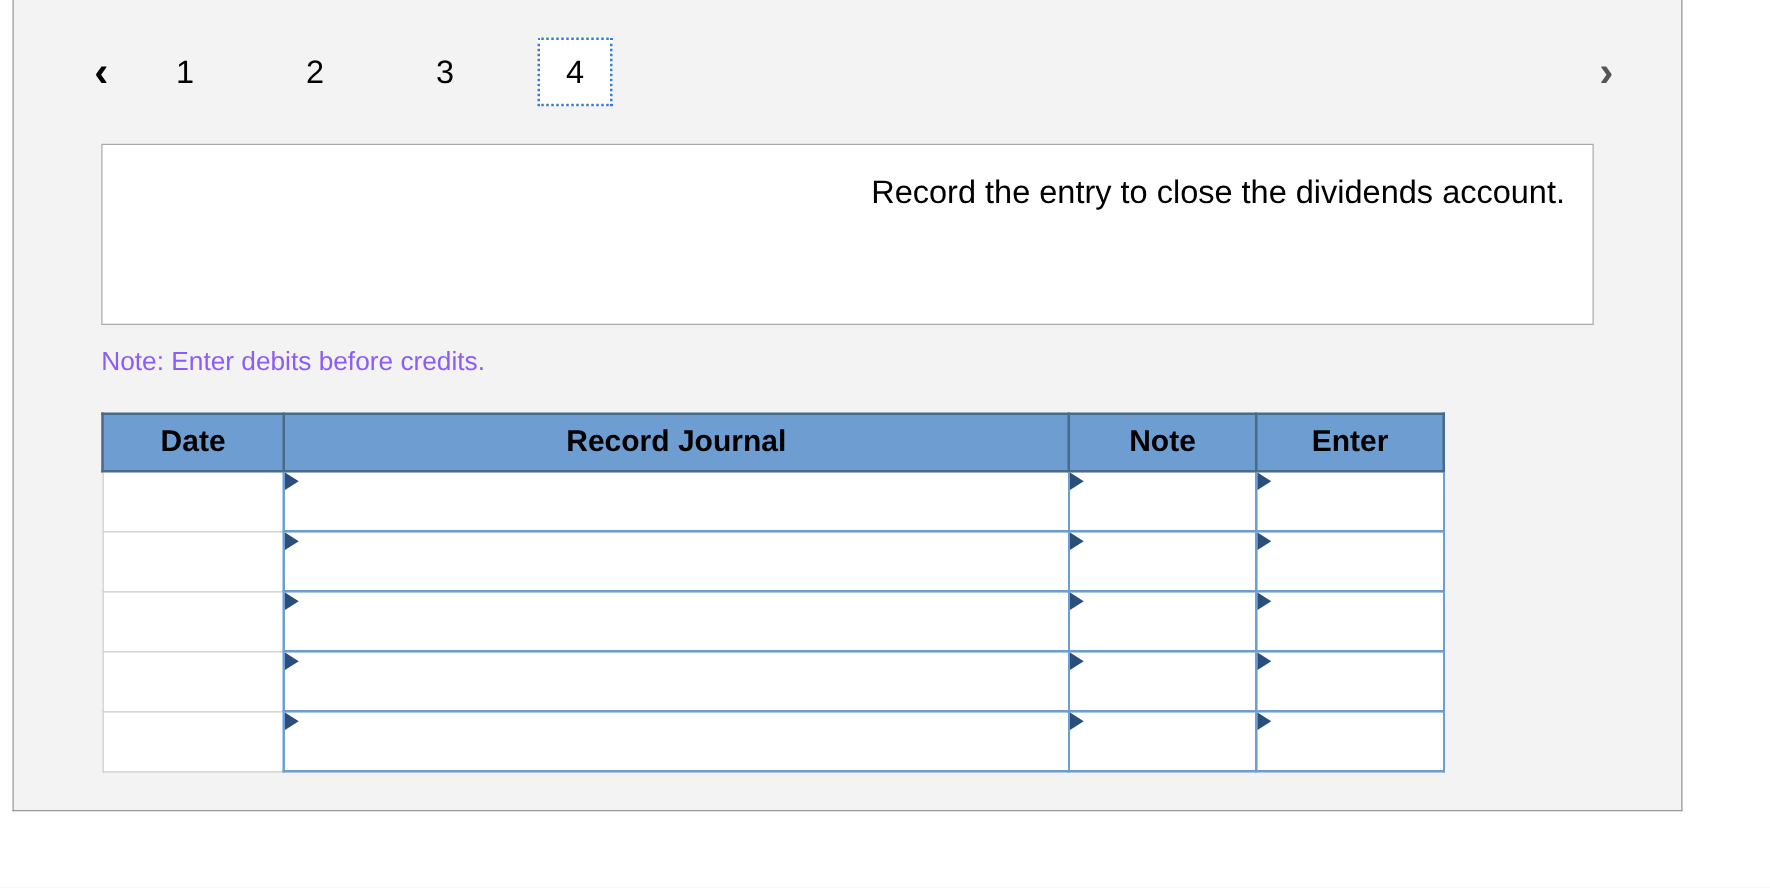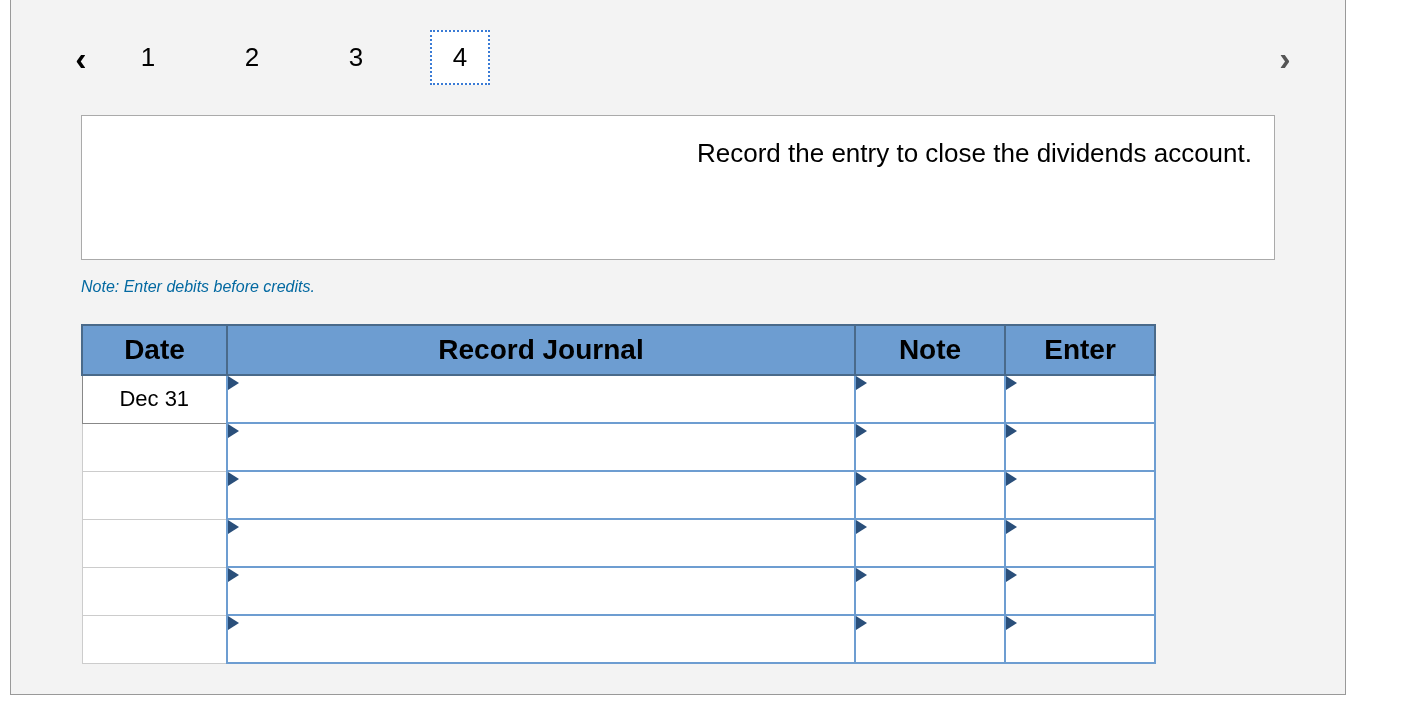--- a/index.html
+++ b/index.html
@@ -60,35 +60,34 @@
     margin: 20px 70px 0 70px;
     background: #fff;
     border: 1px solid #aaa;
     padding: 22px 22px 90px 22px;
     font-size: 26px;
     color: #000;
     text-align: right;
   }
   .note {
     margin: 18px 70px 0 70px;
-    color: #0369a1;
-    font-size: 16px;
-    font-style: italic;
+    color: #8b5cf6;
+    font-size: 21px;
   }
   .journal-wrap {
     margin: 28px 70px 0 70px;
   }
   table.journal {
     border-collapse: collapse;
     table-layout: fixed;
   }
   table.journal th {
     background: #6d9dd1;
     border: 2px solid #4a6a8a;
-    font-size: 28px;
+    font-size: 24px;
     font-weight: bold;
     padding: 8px 0;
     text-align: center;
   }
   table.journal td {
     height: 48px;
     padding: 0;
     vertical-align: middle;
   }
   .col-date { width: 145px; }
@@ -155,32 +154,20 @@
       <thead>
         <tr>
           <th>Date</th>
           <th>Record Journal</th>
           <th>Note</th>
           <th>Enter</th>
         </tr>
       </thead>
       <tbody id="journal-body">
           <tr>
-            <td class="date-cell">Dec 31</td>
-            <td class="input-cell">
-              <span class="tri"></span>
-            </td>
-            <td class="input-cell">
-              <span class="tri"></span>
-            </td>
-            <td class="input-cell">
-              <span class="tri"></span>
-            </td>
-          </tr>
-          <tr>
             <td class="blank"></td>
             <td class="input-cell">
               <span class="tri"></span>
             </td>
             <td class="input-cell">
               <span class="tri"></span>
             </td>
             <td class="input-cell">
               <span class="tri"></span>
             </td>

